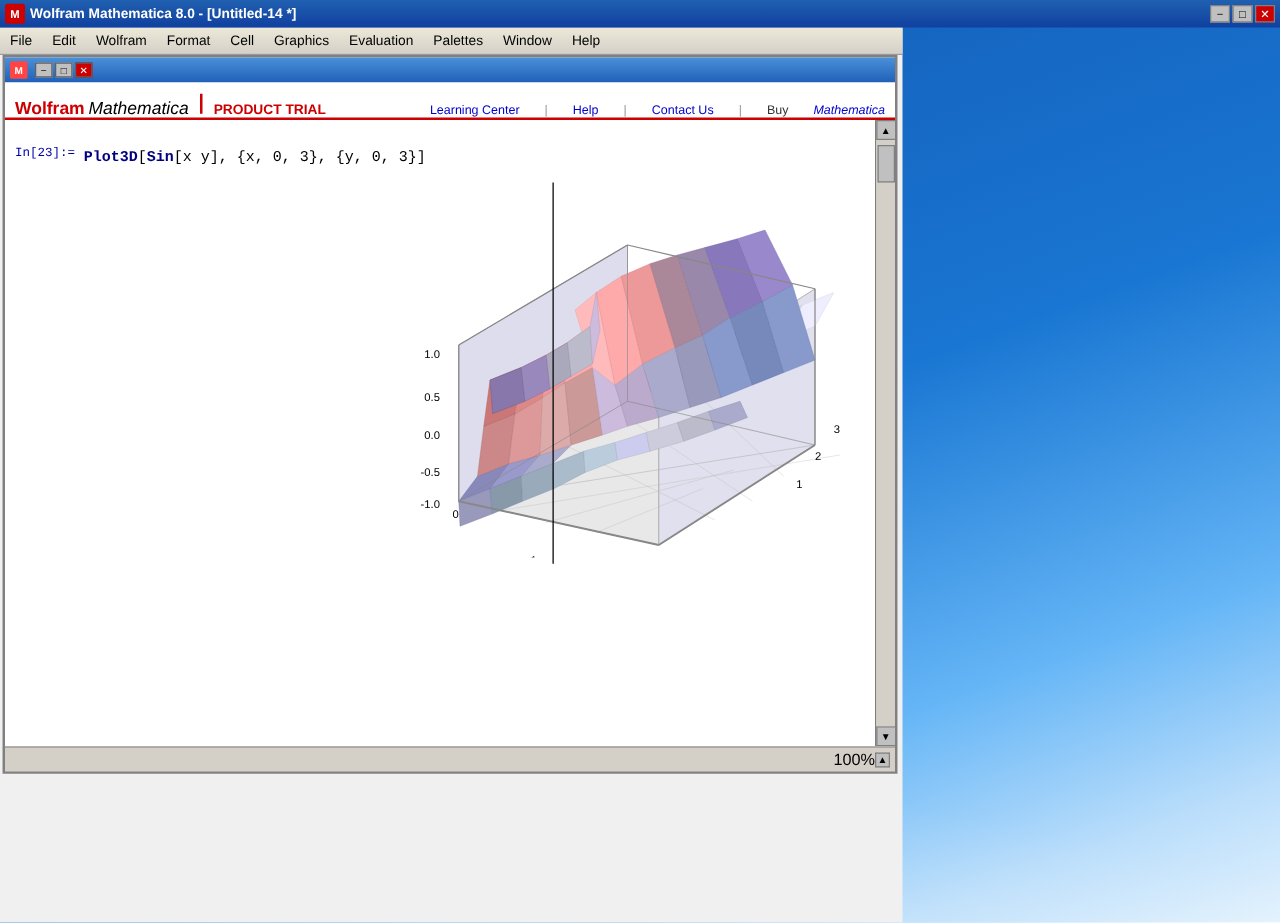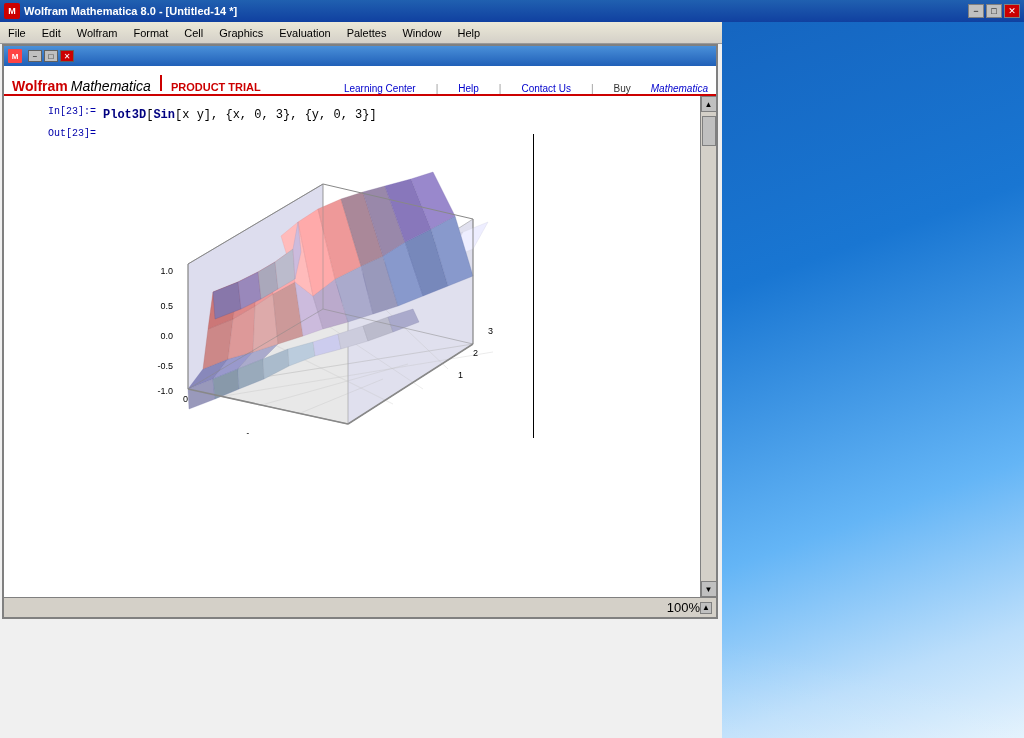--- a/index.html
+++ b/index.html
@@ -185,24 +185,23 @@
     .notebook-content {
       flex: 1;
       background: white;
       display: flex;
       overflow: hidden;
       position: relative;
     }
 
     .cell-area {
       flex: 1;
-      padding: 8px 8px;
+      padding: 20px 8px;
       overflow-y: auto;
       position: relative;
-      margin-left: 36px;
     }
 
     
     .right-scrollbar {
       width: 16px;
       background: #d4d0c8;
       border-left: 1px solid #808080;
       display: flex;
       flex-direction: column;
       align-items: center;
@@ -259,20 +258,21 @@
     .input-code {
       font-size: 12px;
       color: #000;
       font-family: 'Courier New', monospace;
     }
 
     
     .plot-container {
       margin: 8px 0;
       position: relative;
+      text-align: right;
     }
 
     
     .status-bar {
       height: 20px;
       background: #d4d0c8;
       border-top: 1px solid #808080;
       display: flex;
       align-items: center;
       justify-content: flex-end;
@@ -390,21 +390,20 @@
         <div class="input-cell">
           <div class="cell-label">In[23]:=</div>
           <div class="cell-content">
             <span class="input-code">
               <span style="color:#000080; font-weight:bold;">Plot3D</span><span>[</span><span style="color:#000080; font-weight:bold;">Sin</span><span>[x y], {x, 0, 3}, {y, 0, 3}]</span>
             </span>
           </div>
         </div>
 
         <div class="input-cell">
-          <div class="cell-label" style="color:#0000aa; font-size:10px; font-family:'Courier New', monospace; min-width:55px;">Out[23]=</div>
           <div class="cell-content">
             <div class="plot-container">
 
               
               <svg width="410" height="300" viewBox="0 0 410 300">
                 <defs>
                   <linearGradient id="blueGrad" x1="0%" y1="0%" x2="100%" y2="0%">
                     <stop offset="0%" style="stop-color:#6666cc;stop-opacity:1"></stop>
                     <stop offset="50%" style="stop-color:#9999dd;stop-opacity:1"></stop>
                     <stop offset="100%" style="stop-color:#ccccee;stop-opacity:1"></stop>

